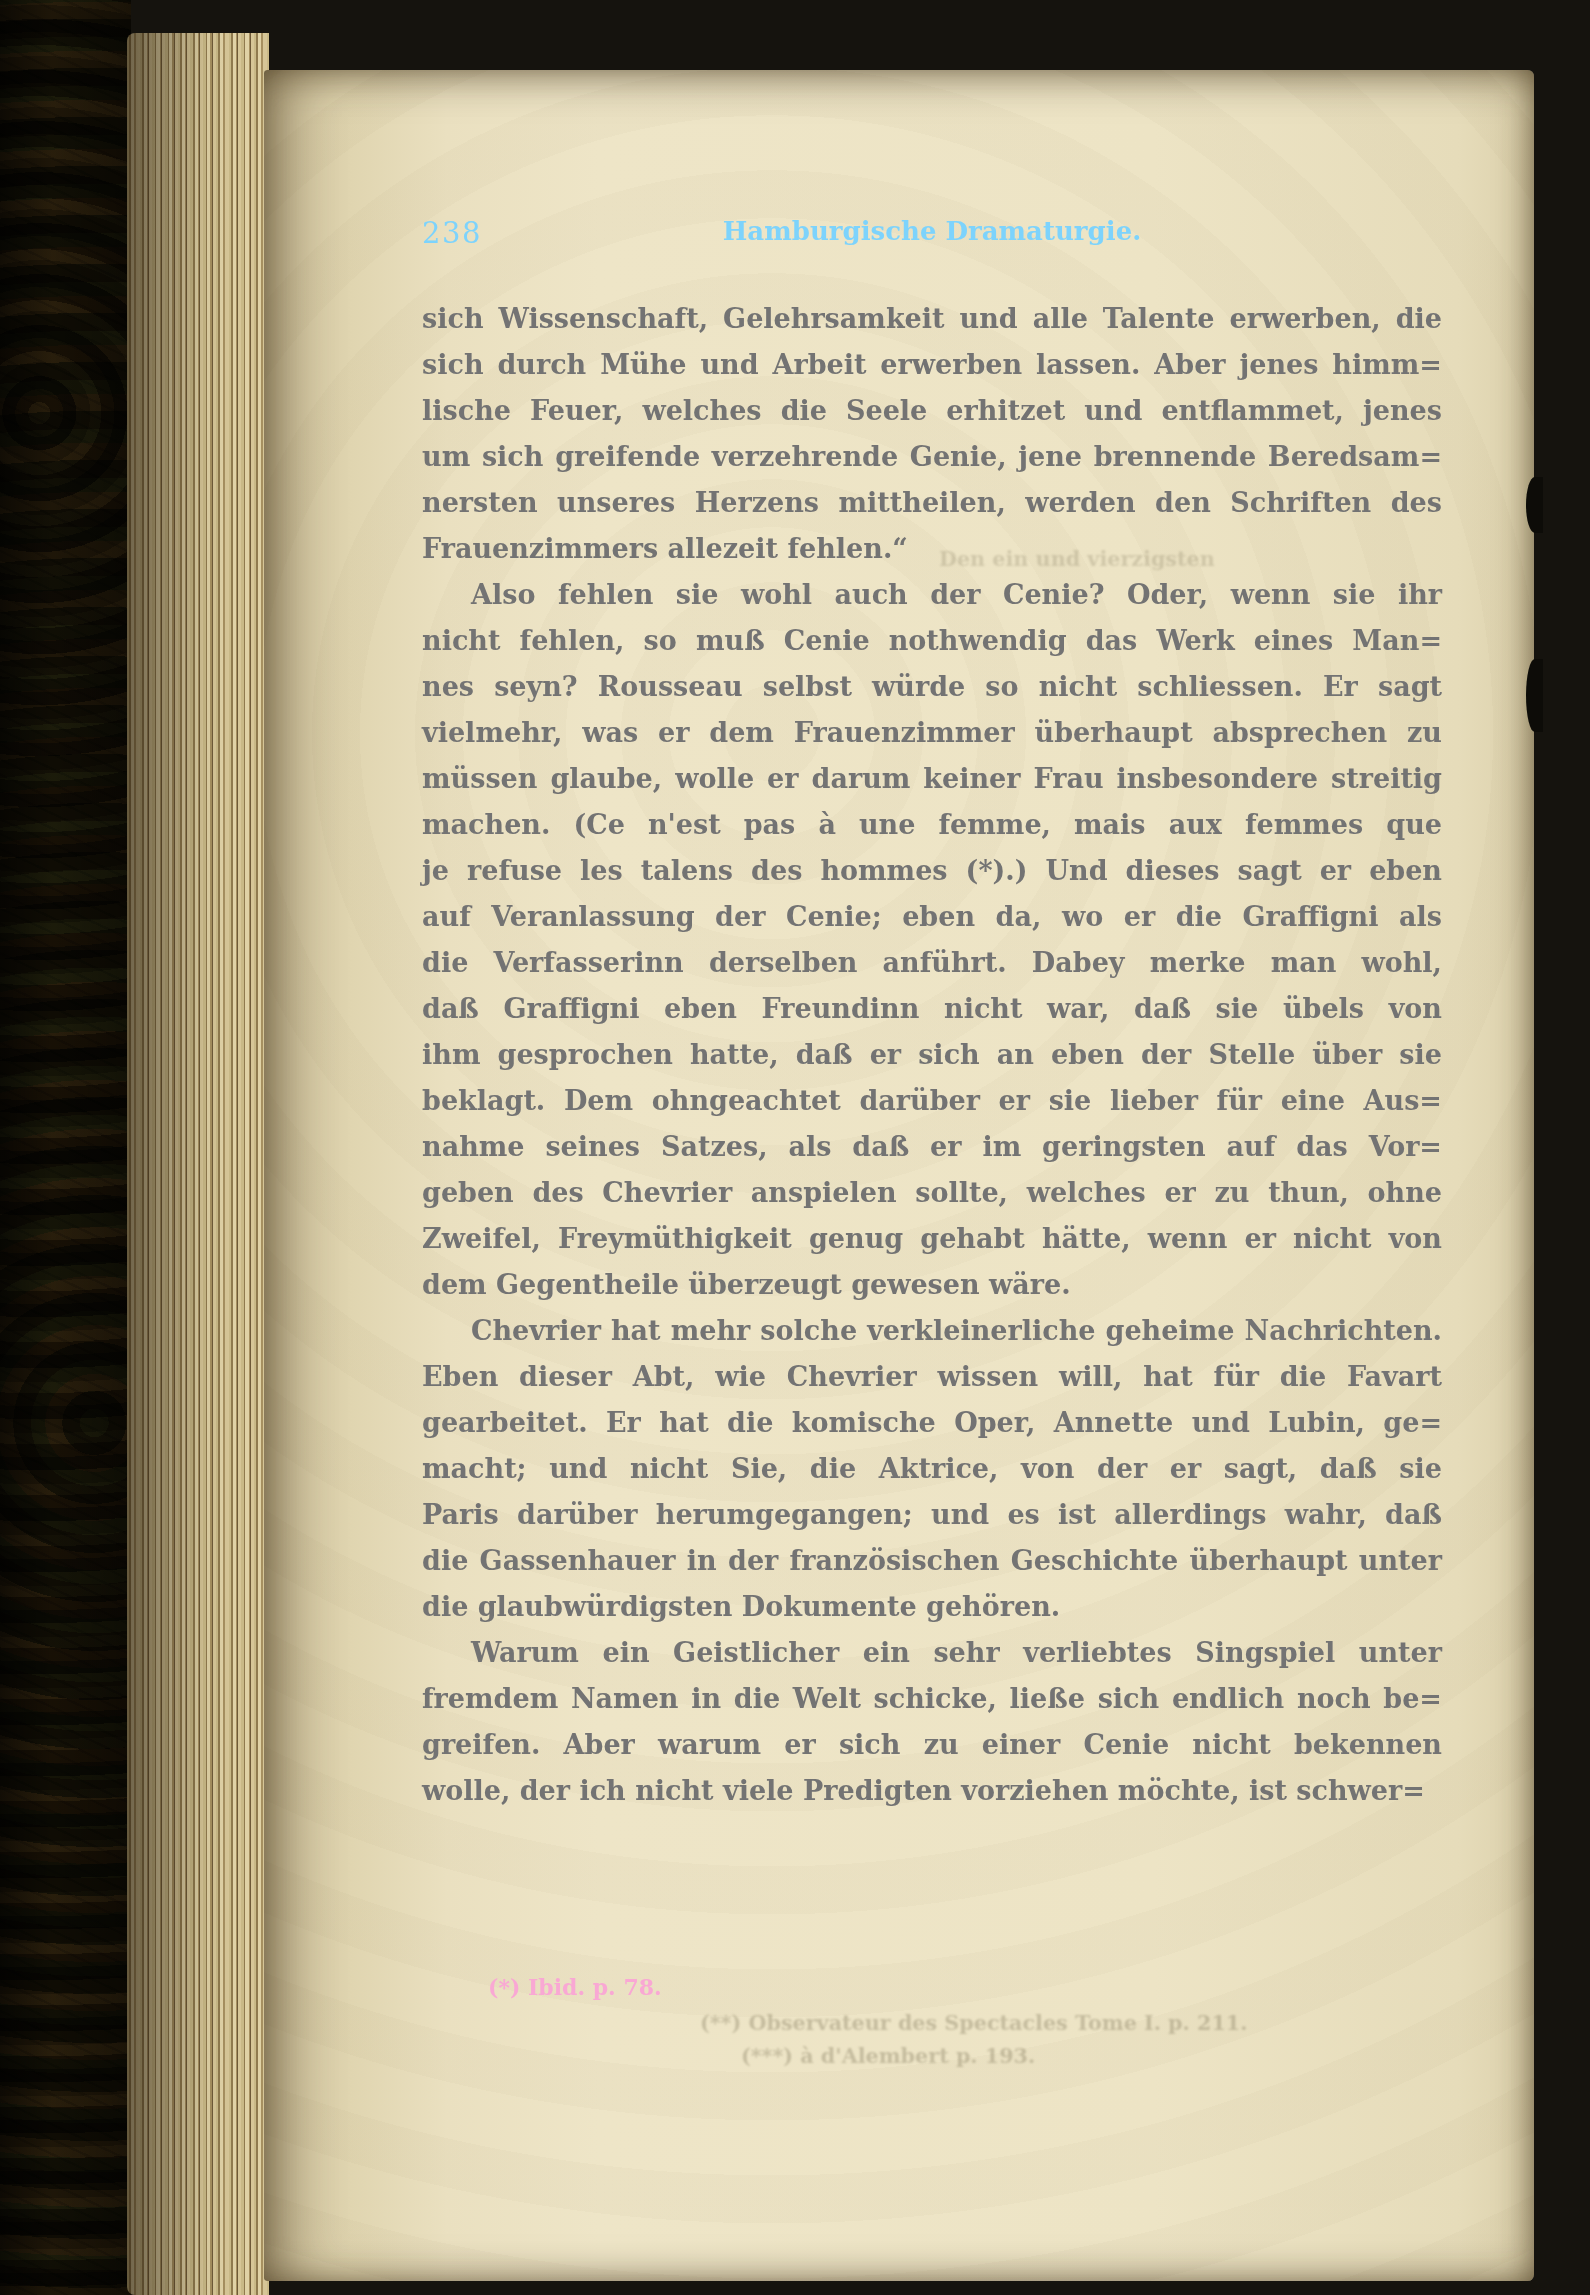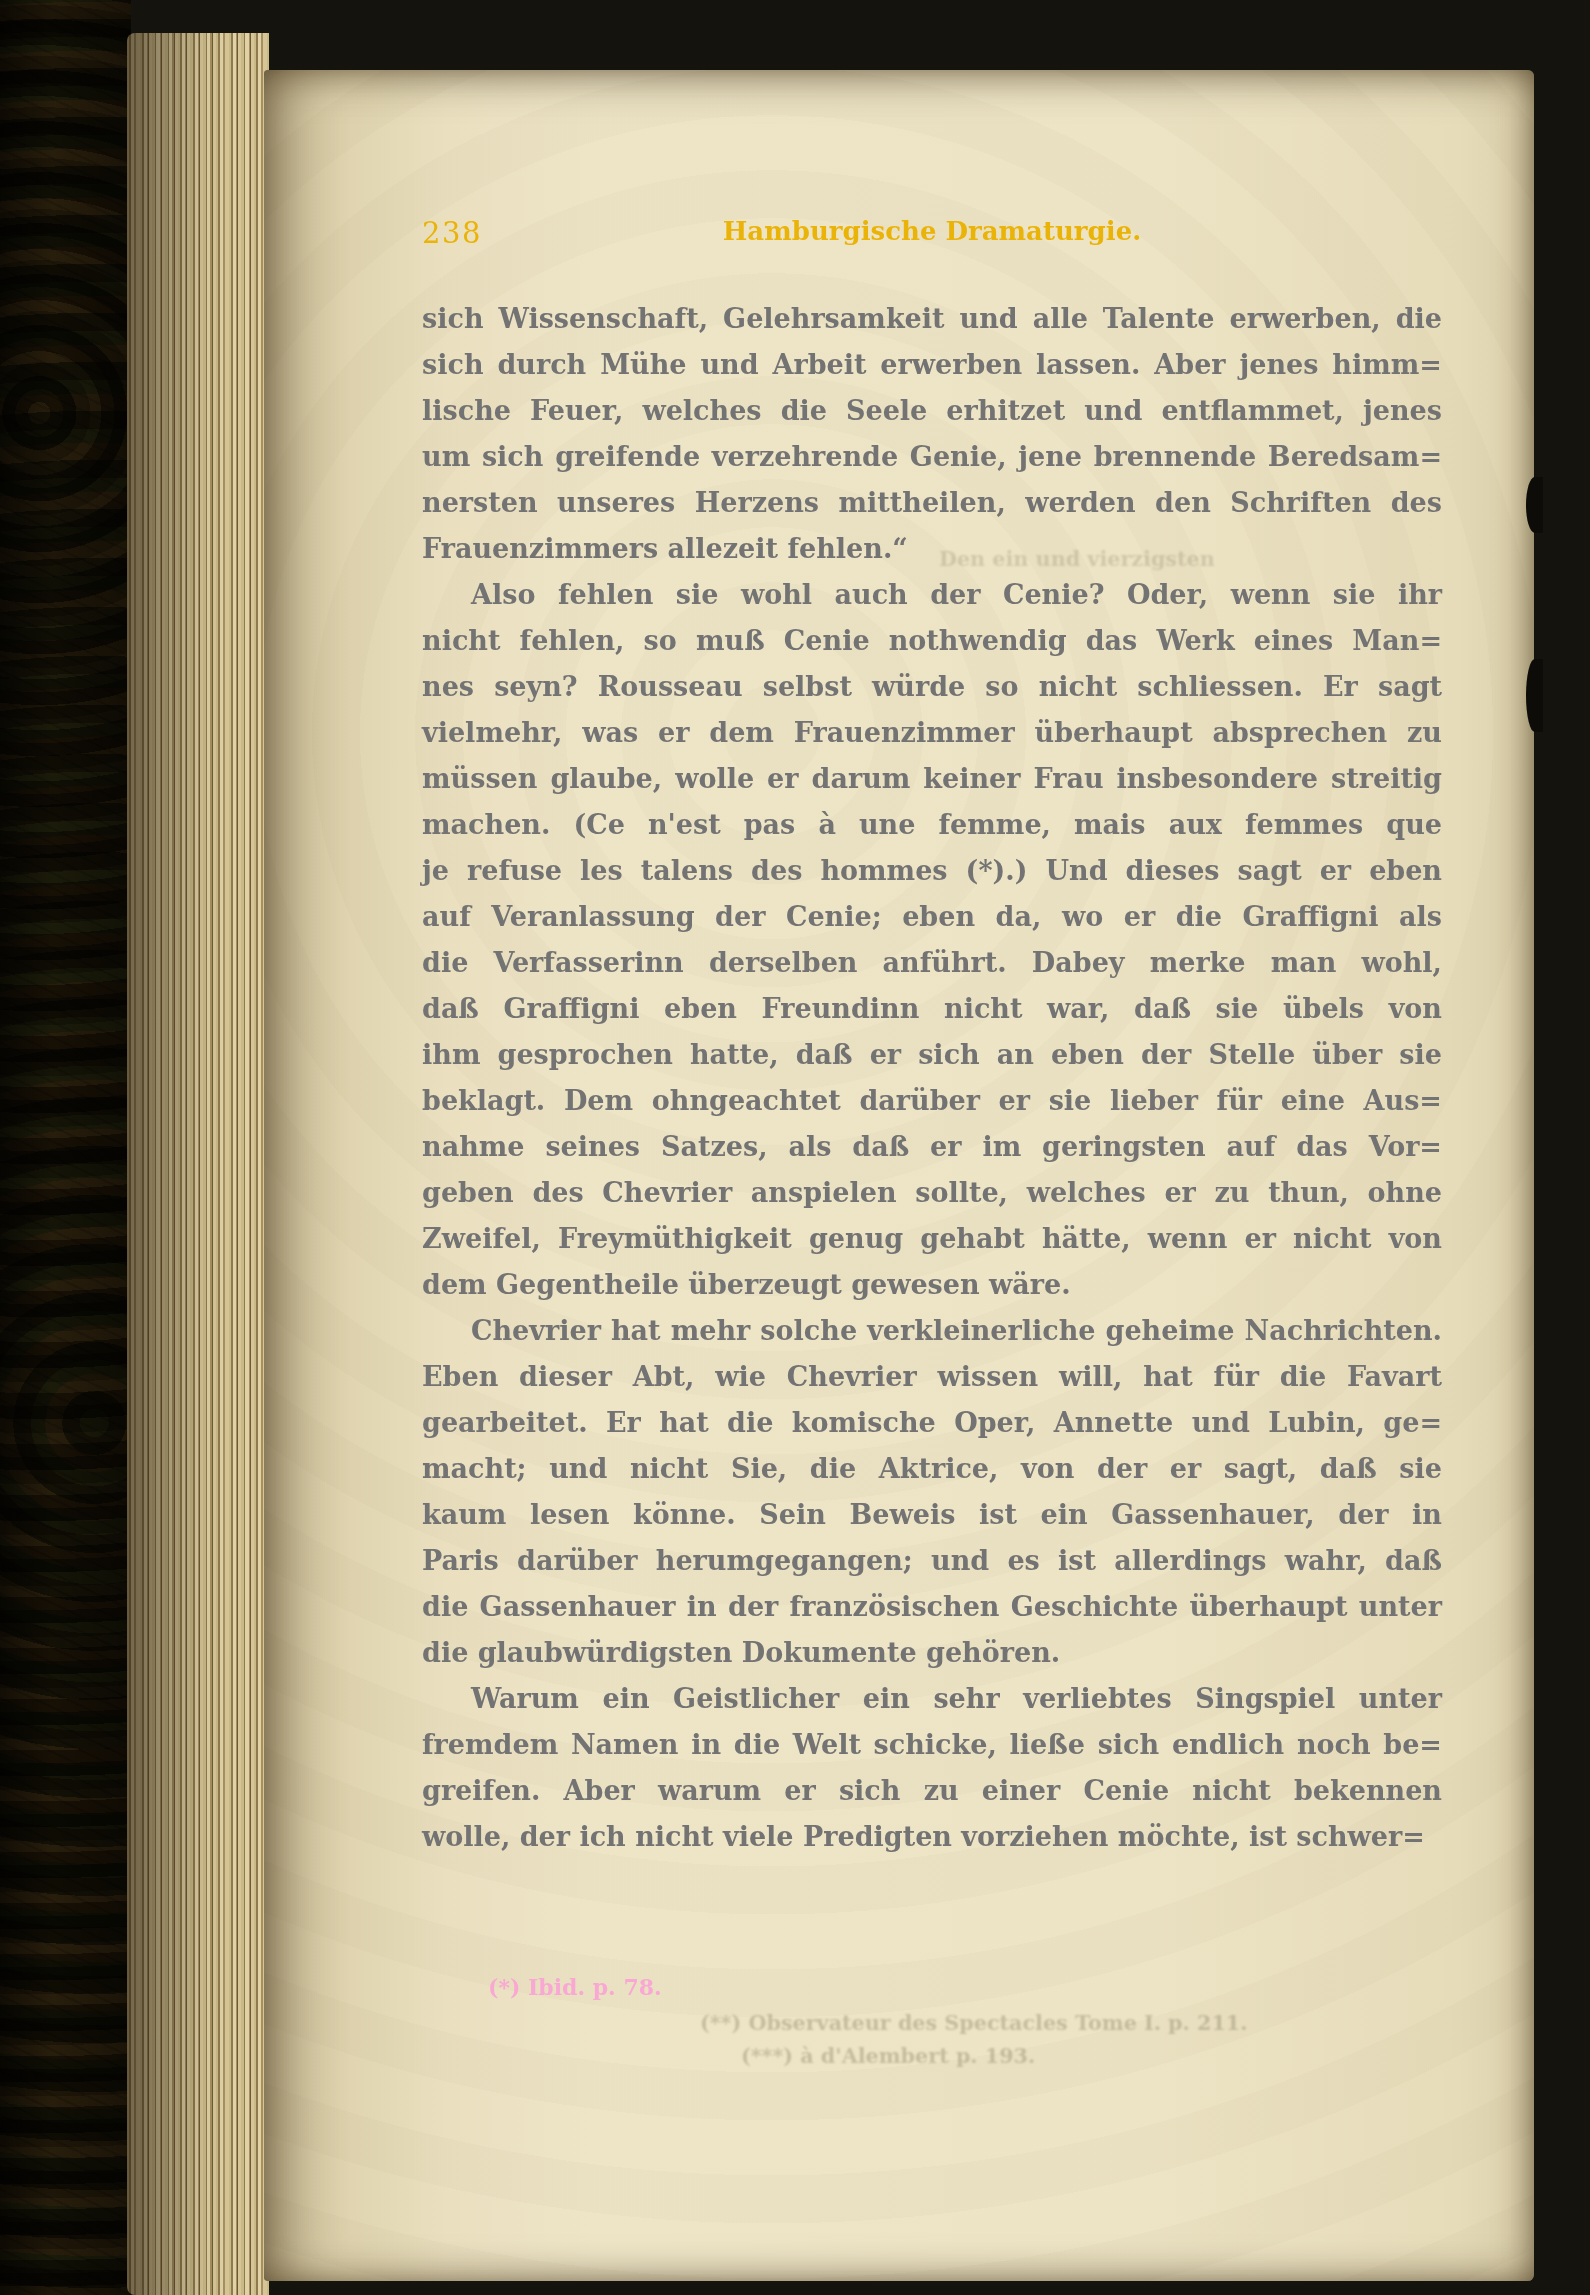--- a/index.html
+++ b/index.html
@@ -71,21 +71,21 @@
     border-radius: 50% 0 0 50%;
   }
   .curl.c1 { top: 477px; height: 56px; }
   .curl.c2 { top: 659px; height: 73px; }
 
   
   .header-row {
     position: absolute;
     left: 422px; top: 216px;
     width: 1020px; height: 40px;
-    color: #eab308;
+    color: #7dd3fc;
   }
   .page-number {
     position: absolute; left: 0; top: 0;
     font-size: 29px;
     letter-spacing: 1.6px;
   }
   .running-title {
     position: absolute; left: 0; top: 0;
     width: 100%;
     text-align: center;
@@ -185,21 +185,20 @@
         <div class="line">nahme seines Satzes, als daß er im geringsten auf das Vor=</div>
         <div class="line">geben des Chevrier anspielen sollte, welches er zu thun, ohne</div>
         <div class="line">Zweifel, Freymüthigkeit genug gehabt hätte, wenn er nicht von</div>
         <div class="line last">dem Gegentheile überzeugt gewesen wäre.</div>
       </div>
       <div class="para">
         <div class="line indent">Chevrier hat mehr solche verkleinerliche geheime Nachrichten.</div>
         <div class="line">Eben dieser Abt, wie Chevrier wissen will, hat für die Favart</div>
         <div class="line">gearbeitet. Er hat die komische Oper, Annette und Lubin, ge=</div>
         <div class="line">macht; und nicht Sie, die Aktrice, von der er sagt, daß sie</div>
-        <div class="line">kaum lesen könne. Sein Beweis ist ein Gassenhauer, der in</div>
         <div class="line">Paris darüber herumgegangen; und es ist allerdings wahr, daß</div>
         <div class="line">die Gassenhauer in der französischen Geschichte überhaupt unter</div>
         <div class="line last">die glaubwürdigsten Dokumente gehören.</div>
       </div>
       <div class="para">
         <div class="line indent">Warum ein Geistlicher ein sehr verliebtes Singspiel unter</div>
         <div class="line">fremdem Namen in die Welt schicke, ließe sich endlich noch be=</div>
         <div class="line">greifen. Aber warum er sich zu einer Cenie nicht bekennen</div>
         <div class="line last">wolle, der ich nicht viele Predigten vorziehen möchte, ist schwer=</div>
       </div>

